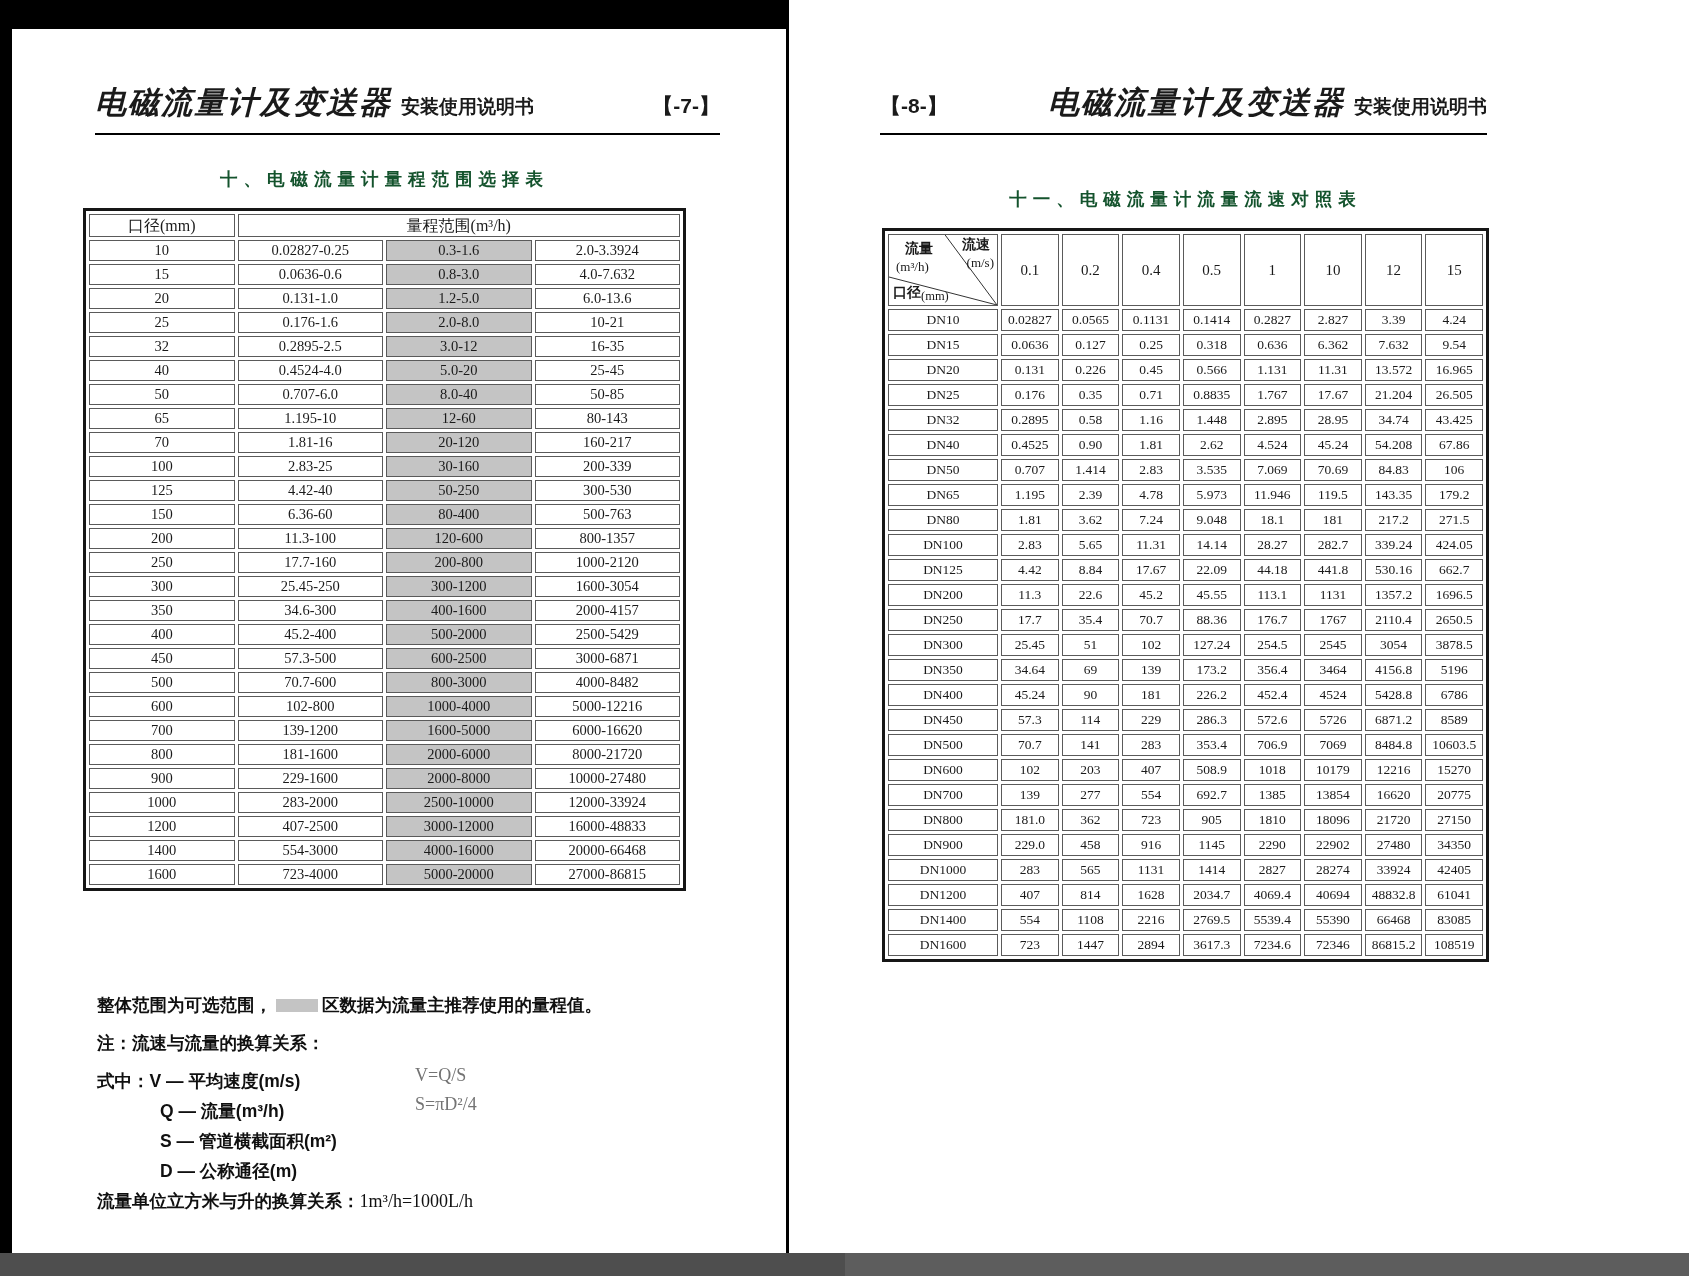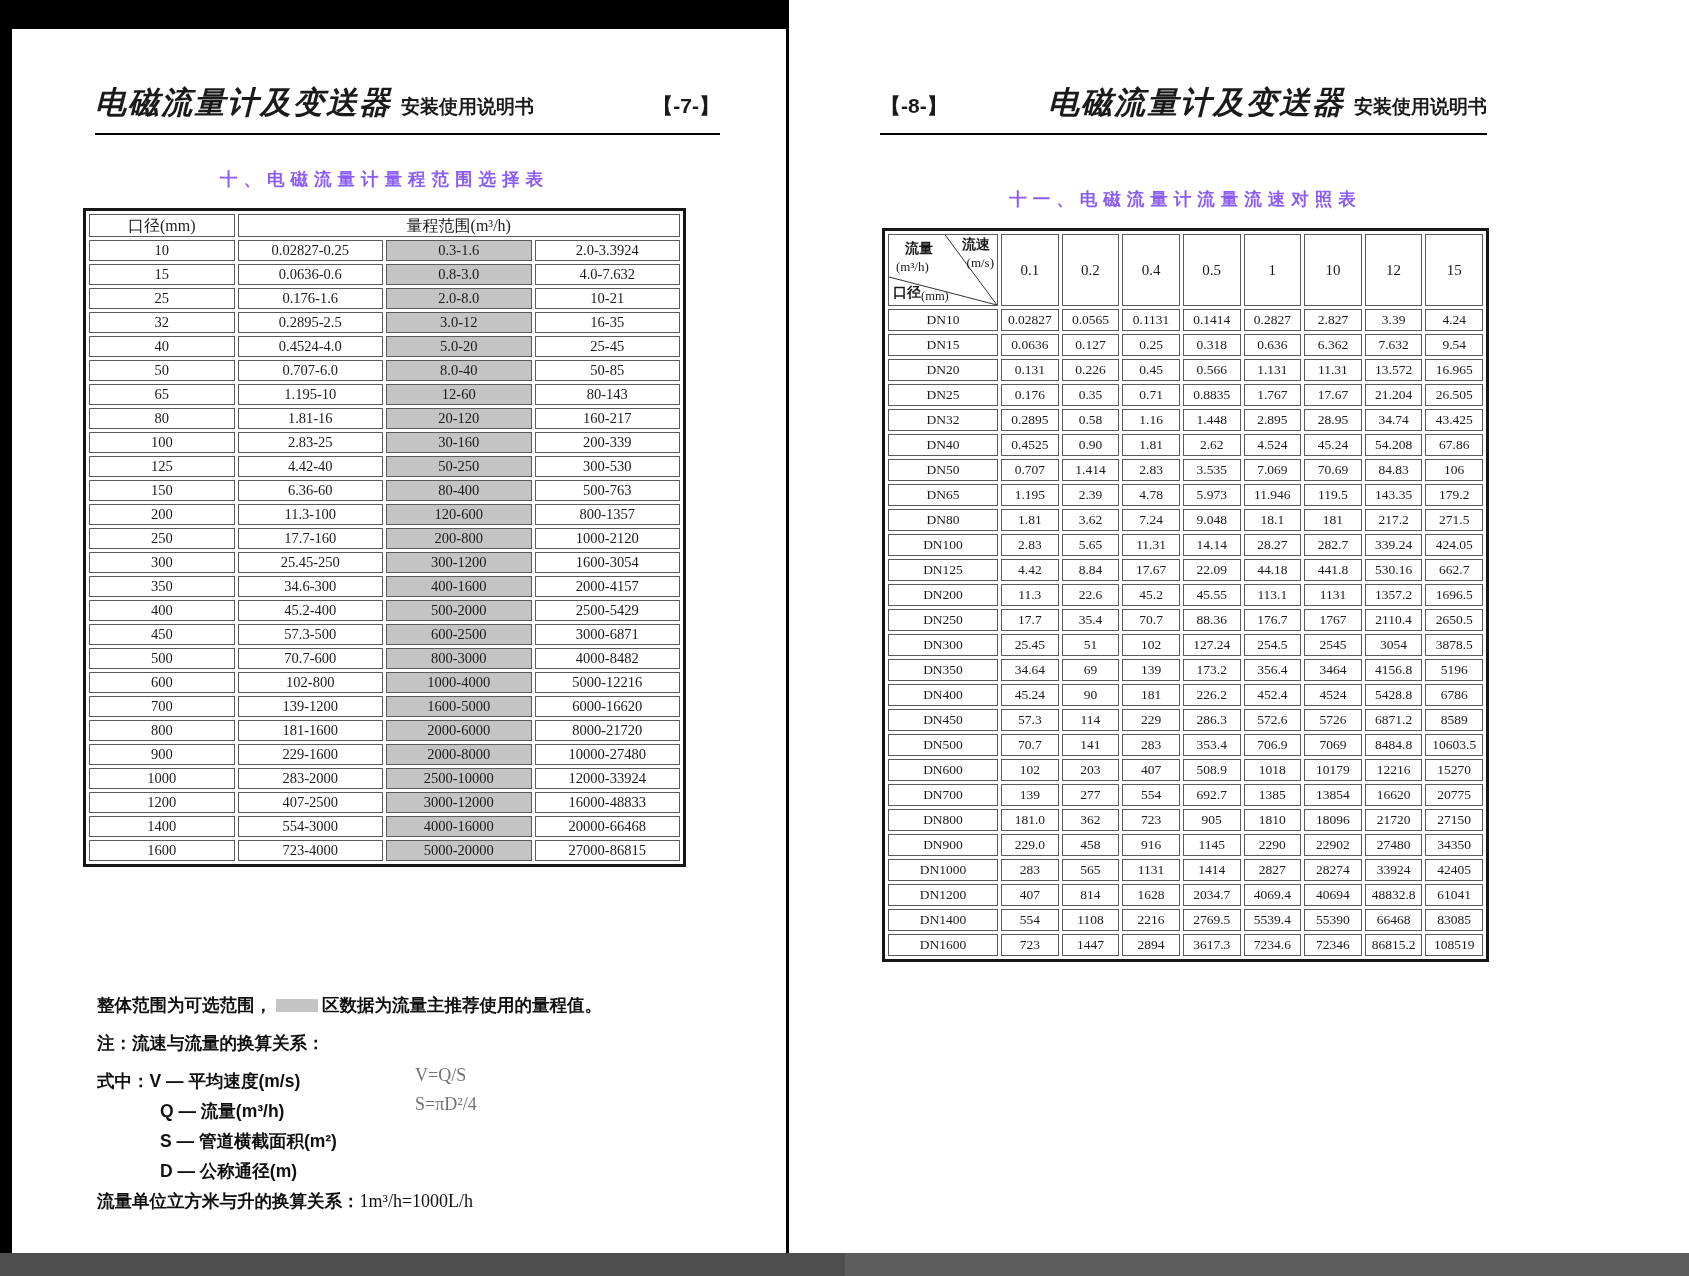--- a/index.html
+++ b/index.html
@@ -24,21 +24,21 @@
   .page-left  .hdr { left:83px; top:82px; width:625px; }
   .page-right .hdr { left:91px; top:82px; width:607px; justify-content:space-between; }
   .titles { display:flex; align-items:baseline; }
   .doc-title    { font-size:31px; font-weight:bold; font-style:italic; font-family:"Liberation Sans", sans-serif; letter-spacing:2px; }
   .doc-subtitle { font-size:19px; font-weight:600; font-family:"Liberation Sans", sans-serif; margin-left:9px; }
   .page-marker  { font-size:21px; font-weight:bold; font-family:"Liberation Sans", sans-serif; }
   .page-left .page-marker { margin-left:auto; }
 
   
   .table-title { position:absolute; font-family:"Liberation Sans", sans-serif; font-weight:bold;
-                 font-size:17.5px; letter-spacing:6px; text-align:center; color:#8b5cf6; }
+                 font-size:17.5px; letter-spacing:6px; text-align:center; color:#14532d; }
   .page-left  .table-title { left:71px; top:167px; width:603px; }
   .page-right .table-title { left:93px; top:187px; width:607px; }
 
   
   table.data { position:absolute; border-collapse:separate; border-spacing:3px;
                background:#fff; border:3px solid #161616; table-layout:fixed; }
   table.data th, table.data td {
     border:1px solid #5a5a5a; text-align:center; padding:0;
     font-family:"Liberation Serif", serif; font-weight:normal; background:#fff;
   }
@@ -112,20 +112,26 @@
             <td class="rec">0.3-1.6</td>
             <td>2.0-3.3924</td>
           </tr>
           <tr>
             <td>15</td>
             <td>0.0636-0.6</td>
             <td class="rec">0.8-3.0</td>
             <td>4.0-7.632</td>
           </tr>
           <tr>
+            <td>20</td>
+            <td>0.131-1.0</td>
+            <td class="rec">1.2-5.0</td>
+            <td>6.0-13.6</td>
+          </tr>
+          <tr>
             <td>25</td>
             <td>0.176-1.6</td>
             <td class="rec">2.0-8.0</td>
             <td>10-21</td>
           </tr>
           <tr>
             <td>32</td>
             <td>0.2895-2.5</td>
             <td class="rec">3.0-12</td>
             <td>16-35</td>
@@ -142,21 +148,21 @@
             <td class="rec">8.0-40</td>
             <td>50-85</td>
           </tr>
           <tr>
             <td>65</td>
             <td>1.195-10</td>
             <td class="rec">12-60</td>
             <td>80-143</td>
           </tr>
           <tr>
-            <td>80</td>
+            <td>70</td>
             <td>1.81-16</td>
             <td class="rec">20-120</td>
             <td>160-217</td>
           </tr>
           <tr>
             <td>100</td>
             <td>2.83-25</td>
             <td class="rec">30-160</td>
             <td>200-339</td>
           </tr>

